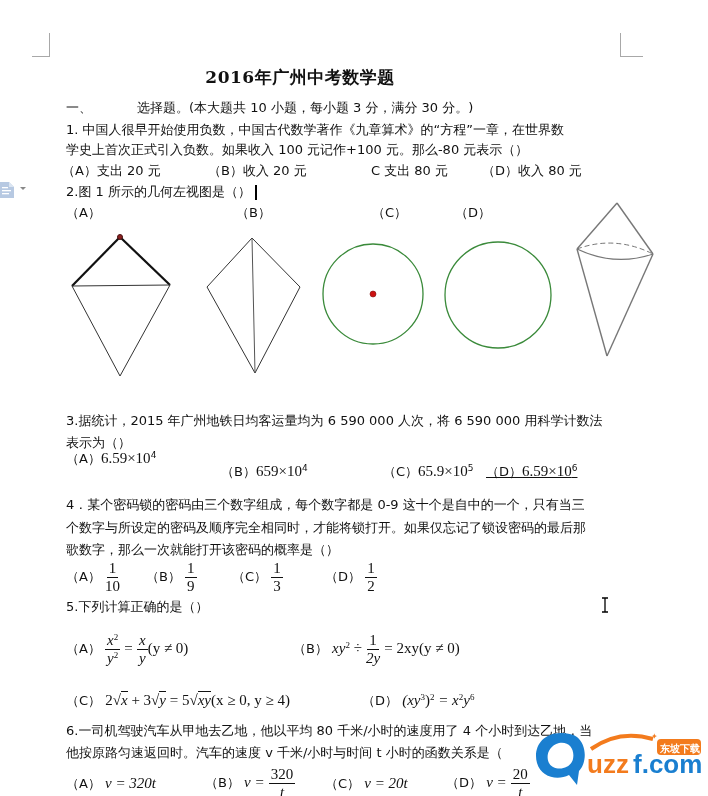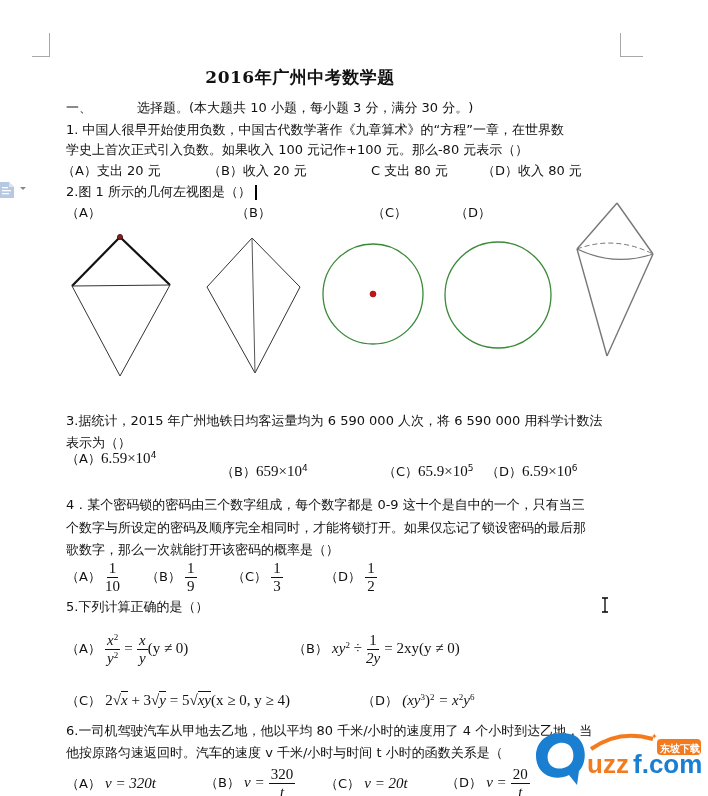--- a/index.html
+++ b/index.html
@@ -91,21 +91,21 @@
     <path d="M577 54 Q615 72 653 59" stroke-width="1.2"></path>
     <path d="M577 54 Q615 40 653 59" stroke-dasharray="5 3" stroke-width="1"></path>
   </g>
 </svg>
 
 <div class="t" style="left:66px;top:413px;">3.据统计，2015 年广州地铁日均客运量均为 6  590  000 人次，将 6  590  000 用科学计数法</div>
 <div class="t" style="left:66px;top:435px;">表示为（）</div>
 <div class="t" style="left:66px;top:450px;"><span>（A）</span><span class="math">6.59×10</span><sup>4</sup></div>
 <div class="t" style="left:221px;top:463px;"><span>（B）</span><span class="math">659×10</span><sup>4</sup></div>
 <div class="t" style="left:350px;top:463px;margin-left:33px;"><span>（C）</span><span class="math">65.9×10</span><sup>5</sup></div>
-<div class="t" style="left:486px;top:463px;"><span>（D）</span><span class="math">6.59×10</span><sup>6</sup></div>
+<div class="t" style="left:486px;top:463px;text-decoration:underline;"><span>（D）</span><span class="math">6.59×10</span><sup>6</sup></div>
 
 <div class="t" style="left:66px;top:497px;">4．某个密码锁的密码由三个数字组成，每个数字都是 0-9 这十个是自中的一个，只有当三</div>
 <div class="t" style="left:66px;top:520px;">个数字与所设定的密码及顺序完全相同时，才能将锁打开。如果仅忘记了锁设密码的最后那</div>
 <div class="t" style="left:66px;top:542px;">歌数字，那么一次就能打开该密码的概率是（）</div>
 <div class="t" style="left:66px;top:560px;line-height:34px;"><span>（A）</span> <span class="frac">
       <span class="num">1</span>
       <span>10</span>
     </span></div>
 <div class="t" style="left:146px;top:560px;line-height:34px;"><span>（B）</span> <span class="frac">
       <span class="num">1</span>

